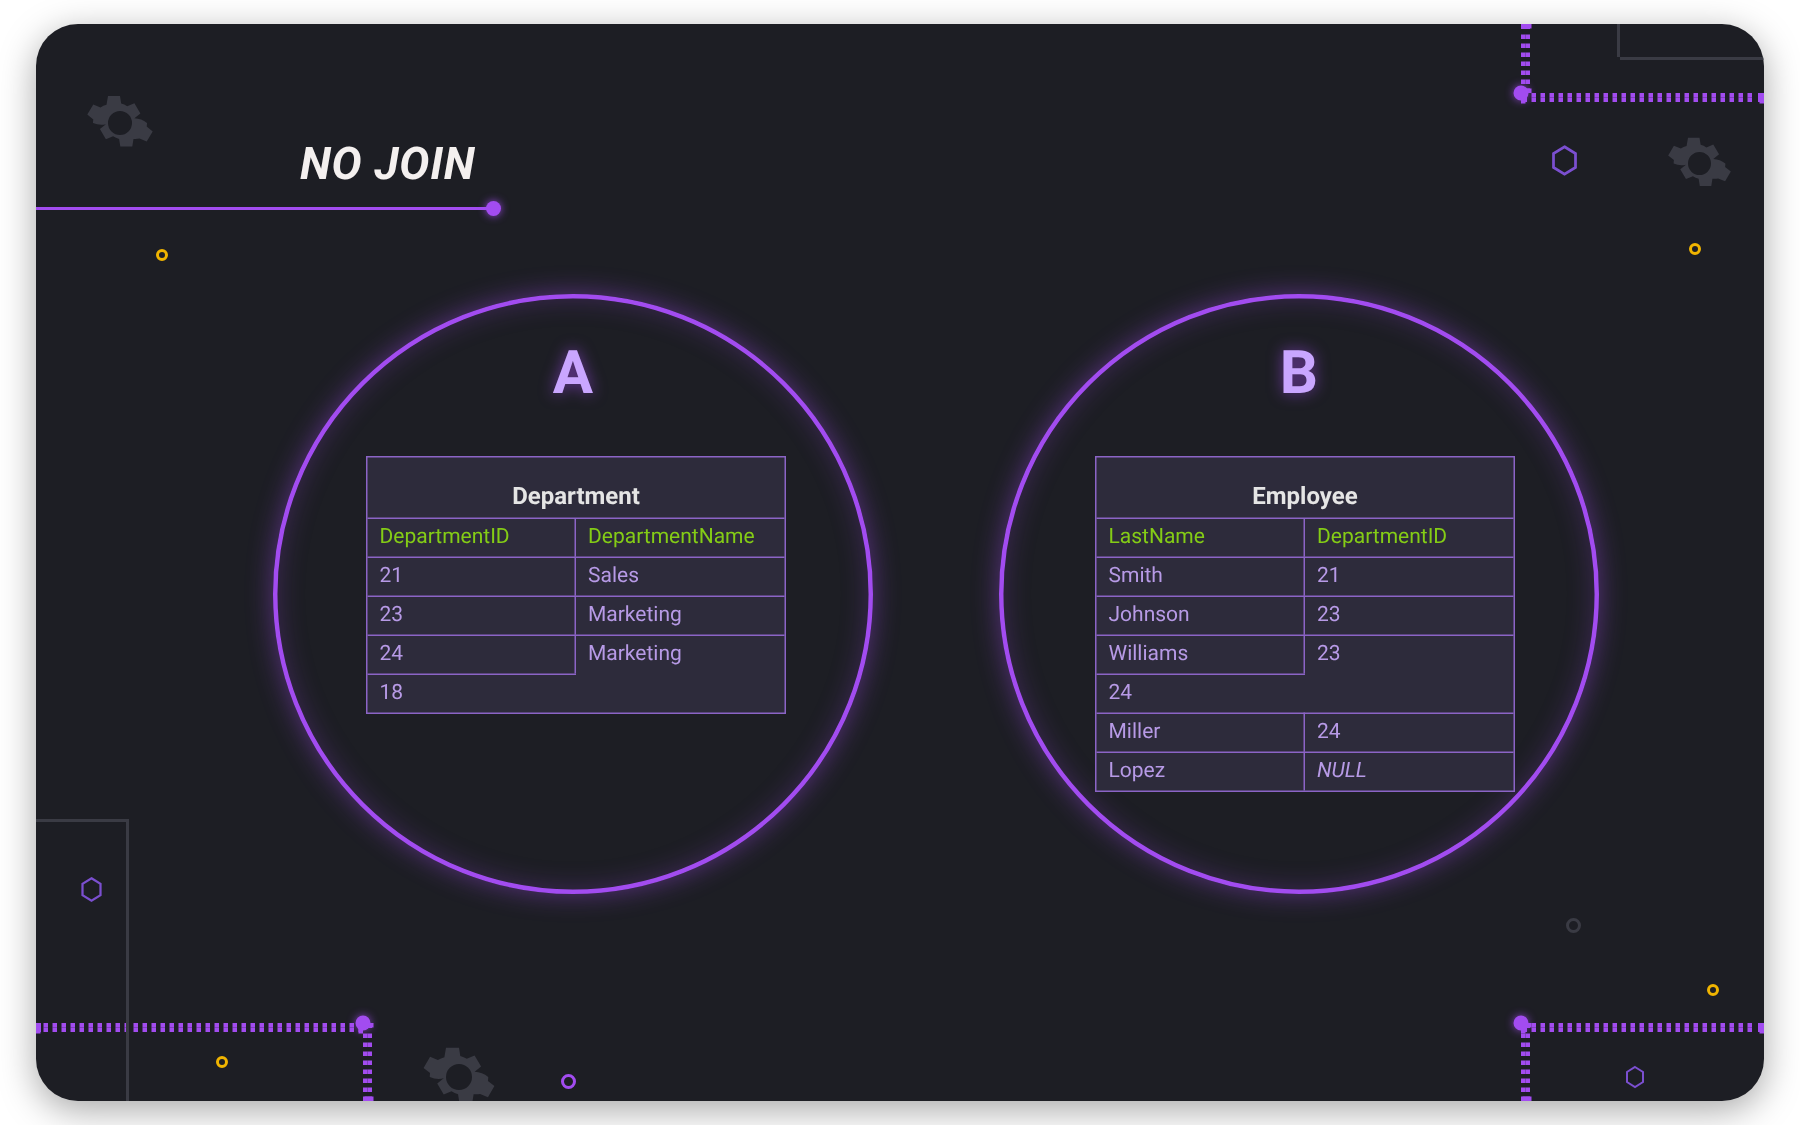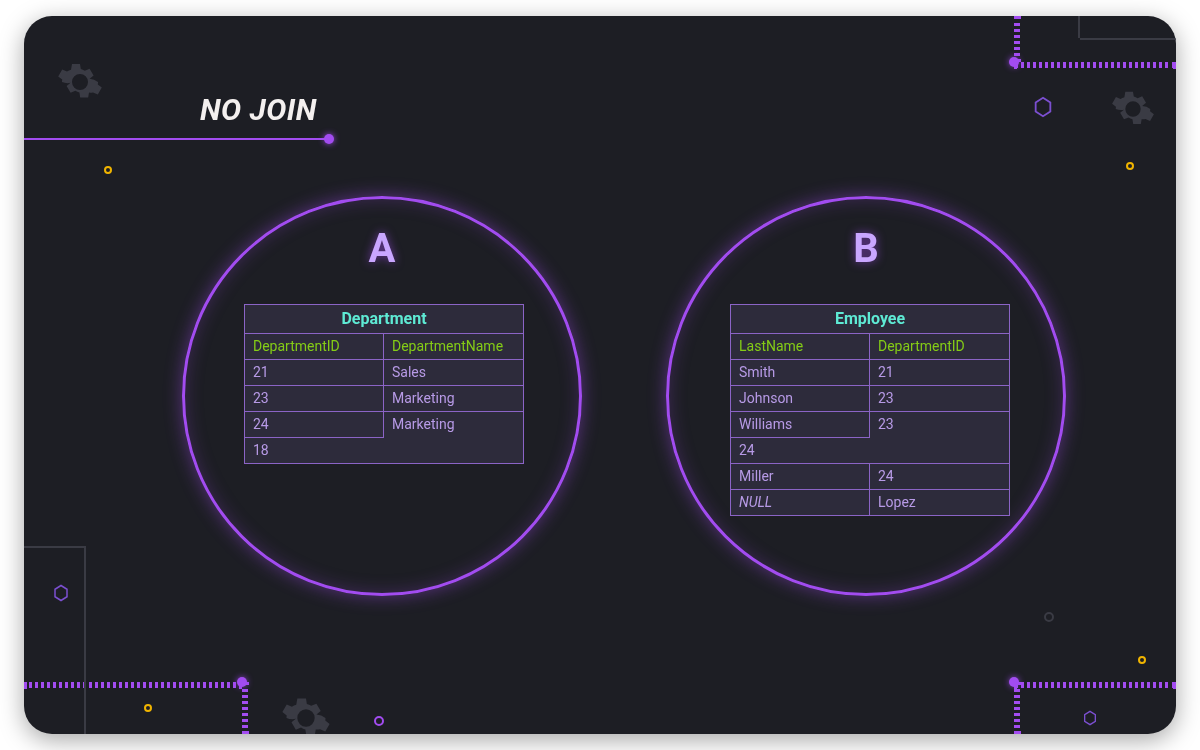--- a/index.html
+++ b/index.html
@@ -77,23 +77,23 @@
     position: absolute;
     border: 1px solid #8b64c6;
     background: #2d2b3b;
     font-size: 14px;
     color: #b79ae6;
   }
   .tbl-a { left: 220px; top: 288px; width: 280px; }
   .tbl-b { left: 706px; top: 288px; width: 280px; }
   .dtable .caption {
     text-align: center;
-    color: #5eead4;
+    color: #e5e5e5;
     font-weight: 700;
-    padding: 4px 0 5px;
+    padding: 16px 0 5px;
     border-bottom: 1px solid #8b64c6;
     font-size: 16px;
   }
   .dtable .row {
     display: grid;
     grid-template-columns: 1fr 1fr;
   }
   .dtable .cell {
     padding: 4px 8px 5px;
     border-top: 1px solid #8b64c6;
@@ -213,22 +213,22 @@
       <div class="cell">23</div>
     </div>
     <div class="row">
       <div class="cell">24</div>
     </div>
     <div class="row">
       <div class="cell">Miller</div>
       <div class="cell">24</div>
     </div>
     <div class="row">
+      <div class="cell">Lopez</div>
       <div class="cell null">NULL</div>
-      <div class="cell">Lopez</div>
     </div>
   </div>
 
   <svg class="gear" style="left:32px;top:42px;width:48px;height:48px" viewBox="0 0 24 24">
       <path fill="currentColor" d="M12 8a4 4 0 1 0 0 8 4 4 0 0 0 0-8zm9 4a7 7 0 0 1-.1 1.2l2 1.6-2 3.4-2.4-1a7 7 0 0 1-2 .1l-.4 2.5h-4l-.4-2.5a7 7 0 0 1-2-.9l-2.4 1-2-3.4 2-1.6A7 7 0 0 1 3 12a7 7 0 0 1 .1-1.2l-2-1.6 2-3.4 2.4 1a7 7 0 0 1 2-.9L8 3h4l.4 2.5a7 7 0 0 1 2 .9l2.4-1 2 3.4-2 1.6A7 7 0 0 1 21 12z"></path>
     </svg>
   <svg class="gear" style="right:20px;top:70px;width:46px;height:46px" viewBox="0 0 24 24">
       <path fill="currentColor" d="M12 8a4 4 0 1 0 0 8 4 4 0 0 0 0-8zm9 4a7 7 0 0 1-.1 1.2l2 1.6-2 3.4-2.4-1a7 7 0 0 1-2 .1l-.4 2.5h-4l-.4-2.5a7 7 0 0 1-2-.9l-2.4 1-2-3.4 2-1.6A7 7 0 0 1 3 12a7 7 0 0 1 .1-1.2l-2-1.6 2-3.4 2.4 1a7 7 0 0 1 2-.9L8 3h4l.4 2.5a7 7 0 0 1 2 .9l2.4-1 2 3.4-2 1.6A7 7 0 0 1 21 12z"></path>
     </svg>
   <svg class="gear" style="left:256px;bottom:-10px;width:52px;height:52px" viewBox="0 0 24 24">

